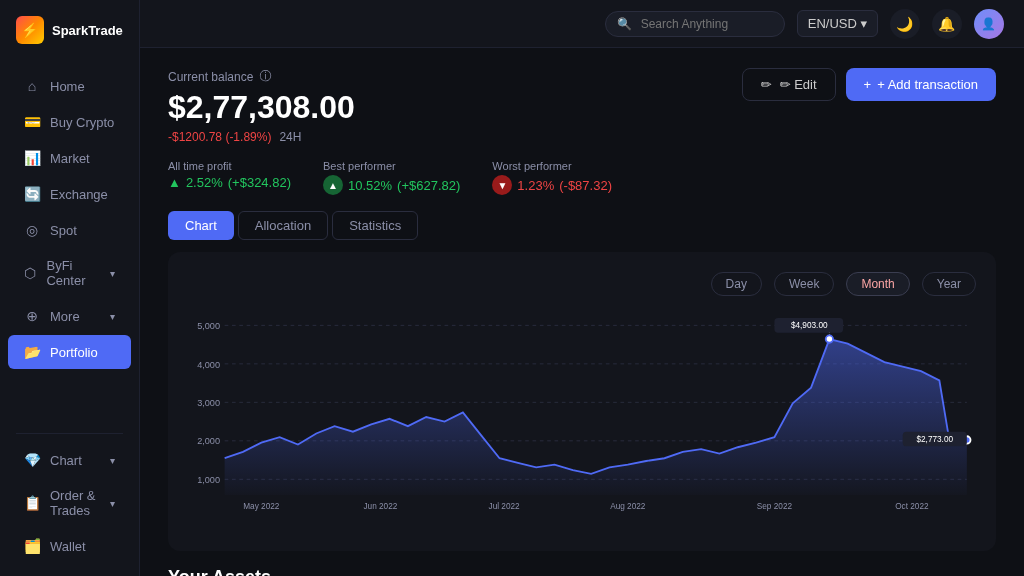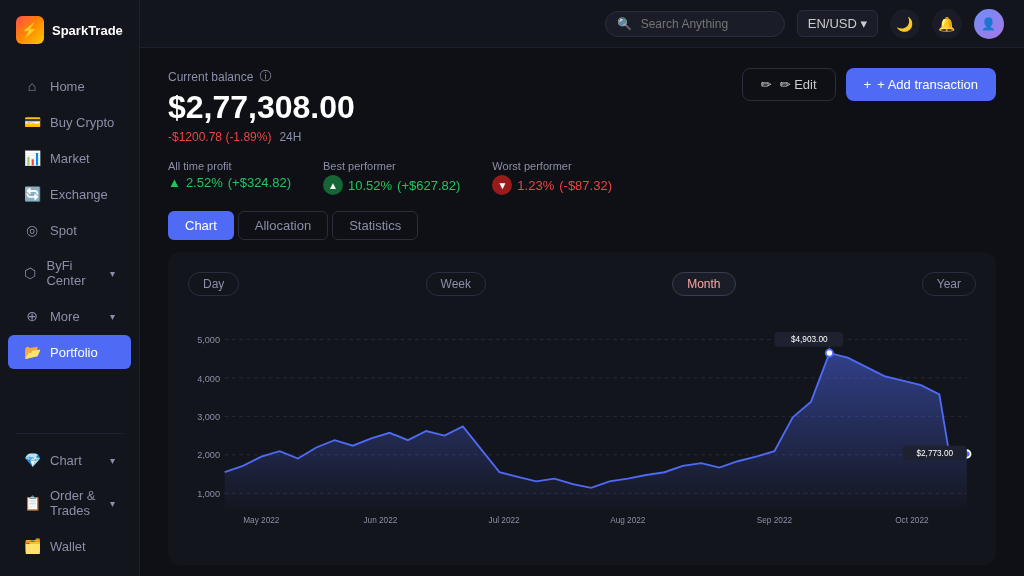--- a/index.html
+++ b/index.html
@@ -245,22 +245,22 @@
     .chart-container {
       background: #13151c;
       border-radius: 12px;
       padding: 20px;
       margin-top: 12px;
       position: relative;
     }
     .time-tabs {
       display: flex;
       gap: 12px;
-      justify-content: space-between;
-      margin-bottom: 25px;
+      justify-content: flex-end;
+      margin-bottom: 11px;
     }
     .time-tab {
       padding: 4px 14px;
       border-radius: 20px;
       font-size: 12px;
       cursor: pointer;
       border: 1px solid #2a2d3e;
       color: #8b8fa8;
       background: transparent;
     }

